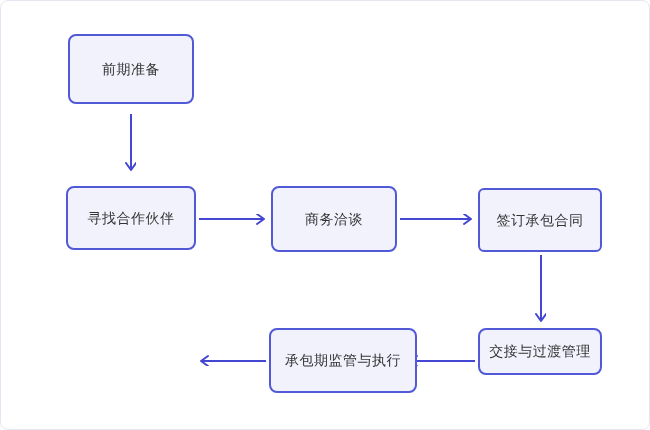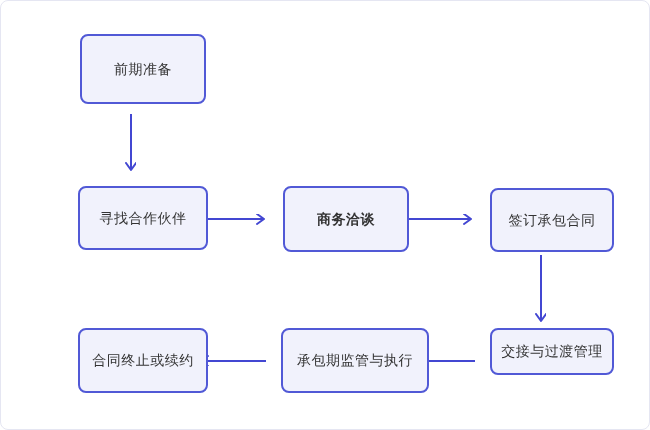--- a/index.html
+++ b/index.html
@@ -31,21 +31,20 @@
     justify-content: center;
     background: var(--node-fill);
     border: 2px solid var(--node-border);
     border-radius: 8px;
     color: var(--node-text);
     font-size: 14px;
     letter-spacing: 0.5px;
     text-align: center;
     line-height: 1.2;
     padding: 4px;
-    margin-left: 12px;
   }
   svg.edges {
     position: absolute;
     left: 0; top: 0;
     width: 650px;
     height: 430px;
     pointer-events: none;
   }
   svg.edges line {
     stroke: var(--arrow-color);
@@ -75,23 +74,22 @@
     <line x1="399" y1="218" x2="469" y2="218" marker-end="url(#chevron)"></line>
     <line x1="540" y1="254" x2="540" y2="319" marker-end="url(#chevron)"></line>
     <line x1="474" y1="360" x2="410" y2="360" marker-end="url(#chevron)"></line>
     <line x1="265" y1="360" x2="201" y2="360" marker-end="url(#chevron)"></line>
   </svg>
 
   <div class="node" style="left:67px;  top:33px;  width:126px; height:70px;">前期准备</div>
 
   <div class="node" style="left:65px;  top:185px; width:130px; height:64px;">寻找合作伙伴</div>
 
-  <div class="node" style="left:270px; top:185px; width:126px; height:66px;font-weight:bold;">商务洽谈</div>
+  <div class="node" style="left:270px; top:185px; width:126px; height:66px;">商务洽谈</div>
 
-  <div class="node" style="left:477px; top:187px; width:124px; height:64px;">签订承包合同</div>
+  <div class="node" style="left:477px; top:187px; width:124px; height:64px;border-radius:6px;">签订承包合同</div>
 
   <div class="node" style="left:477px; top:327px; width:124px; height:47px;">交接与过渡管理</div>
 
   <div class="node" style="left:268px; top:327px; width:148px; height:65px;">承包期监管与执行</div>
 
-  <div class="node" style="left:65px;  top:327px; width:130px; height:65px;">合同终止或续约</div>
 
 </div>
 
 </body></html>

